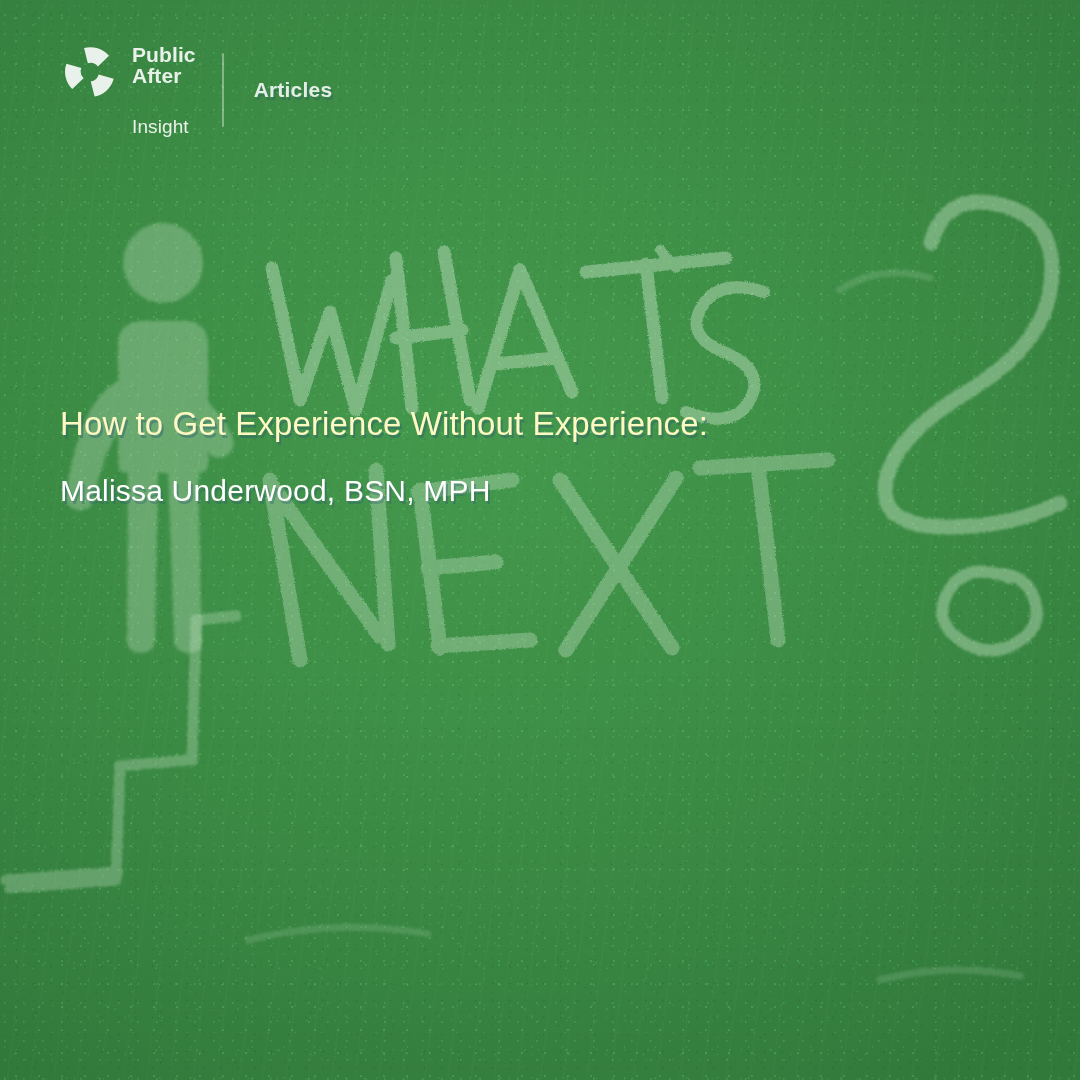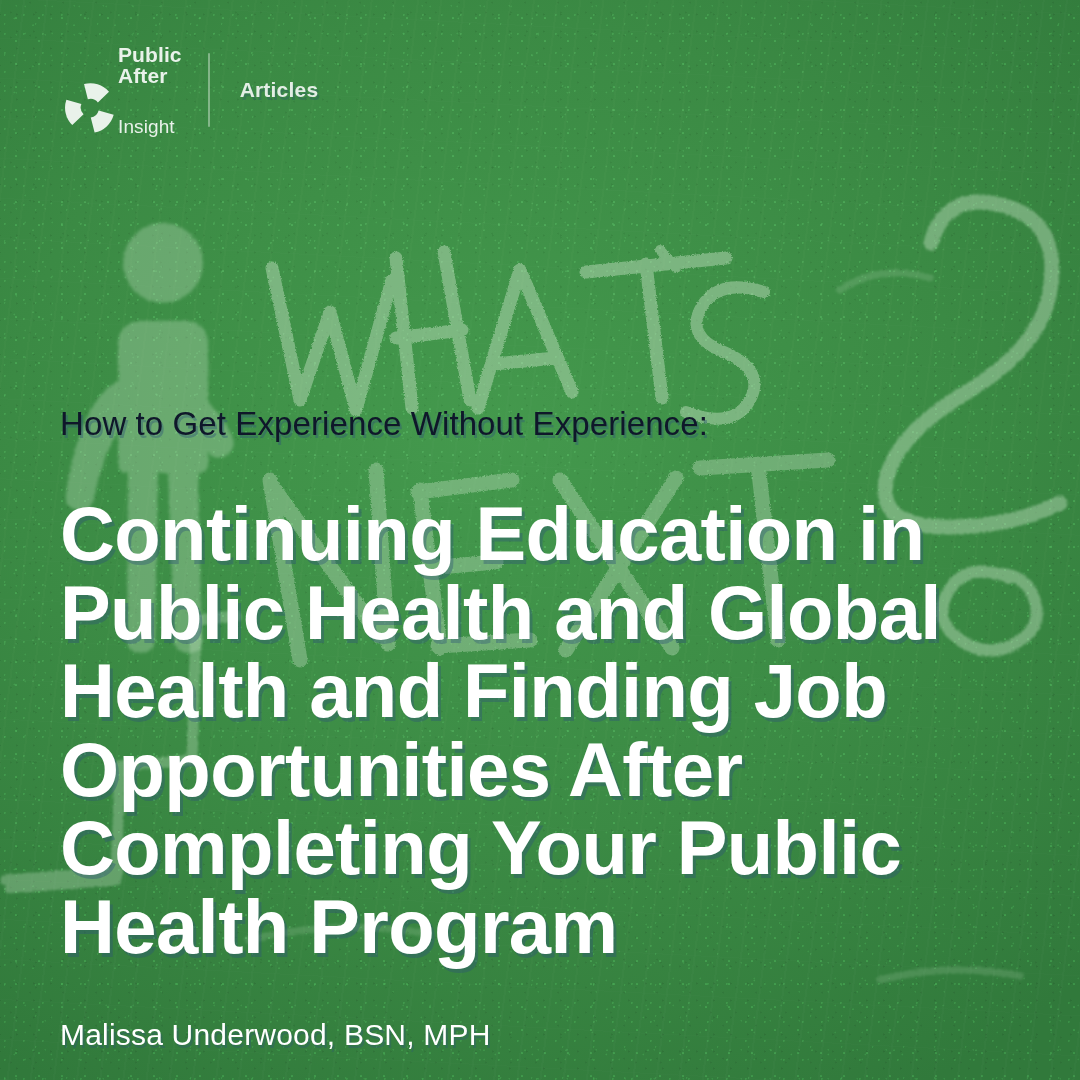--- a/index.html
+++ b/index.html
@@ -65,21 +65,22 @@
     position: absolute;
     top: 48px;
     left: 62px;
     display: flex;
     align-items: center;
     height: 84px;
     z-index: 6;
   }
   .logo-lockup {
     display: flex;
-    align-items: flex-end;
+    align-items: flex-start;
+    gap: 14px;
   }
   .logo-mark { width: 56px; height: 56px; flex: none; display:block; }
   .logo-words {
     display: flex;
     flex-direction: column;
     justify-content: center;
     line-height: 1.02;
     color: #e9f2ea;
   }
   .logo-words .w1,
@@ -113,21 +114,21 @@
   .text-block {
     position: absolute;
     left: 60px;
     right: 60px;
     top: 405px;
     z-index: 5;
   }
   .eyebrow {
     font-size: 33px;
     font-weight: 500;
-    color: #0f172a;
+    color: #fef9c3;
     letter-spacing: .1px;
     line-height: 1.18;
     margin-bottom: 10px;
     text-shadow: 2px 3px 0 rgba(45,85,120,.40);
   }
   .headline {
     font-size: 76px;
     font-weight: 700;
     color: #ffffff;
     line-height: 1.035;
@@ -261,17 +262,16 @@
         <span class="w2">After</span>
         <span class="w3">Insight</span>
       </div>
     </div>
     <div class="header-divider"></div>
     <div class="section-label">Articles</div>
   </div>
 
   <div class="text-block">
     <div class="eyebrow">How to Get Experience Without Experience:</div>
-    <h1 class="headline">Continuing Education in Public Health and Global Health and Finding Job Opportunities After Completing Your Public Health Program</h1>
     <div class="byline">Malissa Underwood, BSN, MPH</div>
   </div>
 
 </div>
 
 </body></html>

